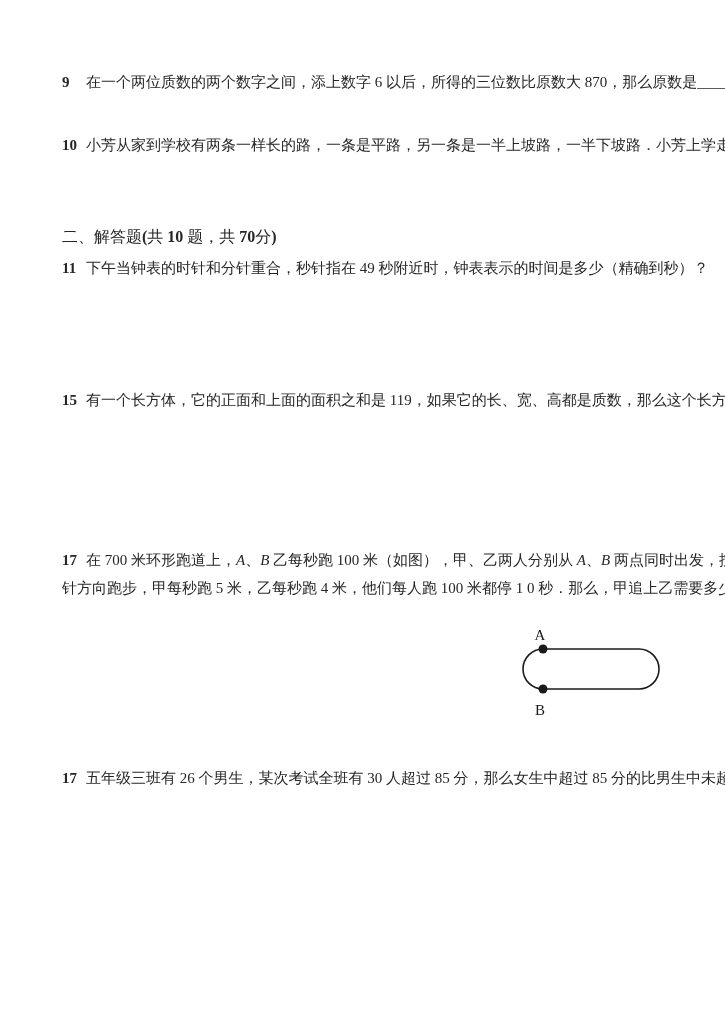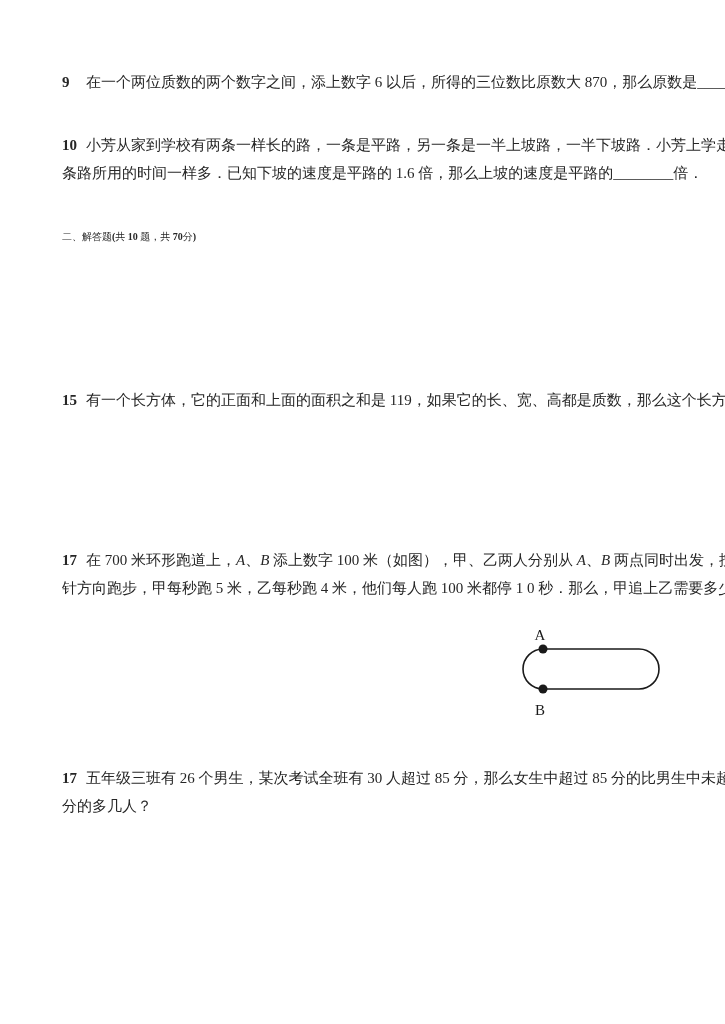--- a/index.html
+++ b/index.html
@@ -24,21 +24,21 @@
     white-space:pre;
   }
   .qnum{
     display:inline-block;
     width:24px;
     font-weight:bold;
   }
   .seg-b{font-weight:bold;}
   .seg-i{font-style:italic;}
   .sec-header{
-    font-size:10px;
+    font-size:16px;
     height:28px;
     line-height:28px;
     white-space:pre;
   }
   #q9{top:68px;}
   #q10{top:131px;}
   #sec2{top:223px;}
   #q11{top:254px;}
   #q12{top:386px;}
   #q13{top:546px;}
@@ -62,43 +62,44 @@
 <body>
 
 <div class="page">
 
   <section class="q" id="q9">
       <div class="qline"><span class="qnum">9</span><span>在一个两位质数的两个数字之间，添上数字 6 以后，所得的三位数比原数大 870，那么原数是________.</span></div>
     </section>
 
   <section class="q" id="q10">
       <div class="qline"><span class="qnum">10</span><span>小芳从家到学校有两条一样长的路，一条是平路，另一条是一半上坡路，一半下坡路．小芳上学走这两</span></div>
-      <div class="qline"><span>条路所用的时间一样多．已知下坡的速度是平路的 1.6 倍，那么上坡的速度是平路的________倍．</span></div>
     </section>
 
   <div class="sec-header" id="sec2"><span>二、解答题</span><span class="seg-b">(</span><span>共 </span><span class="seg-b">10</span><span> 题，共 </span><span class="seg-b">70</span><span>分</span><span class="seg-b">)</span></div>
 
+  <section class="q" id="q11">
+      <div class="qline"><span class="qnum">11</span><span>下午当钟表的时针和分针重合，秒针指在 49 秒附近时，钟表表示的时间是多少（精确到秒）？</span></div>
+    </section>
 
   <section class="q" id="q12">
       <div class="qline"><span class="qnum">15</span><span>有一个长方体，它的正面和上面的面积之和是 119，如果它的长、宽、高都是质数，那么这个长方体的</span></div>
     </section>
 
   <section class="q" id="q13">
-      <div class="qline"><span class="qnum">17</span><span>在 700 米环形跑道上，</span><span class="seg-i">A</span><span>、</span><span class="seg-i">B</span><span> 添上数字 100 米（如图），甲、乙两人分别从 </span><span class="seg-i">A</span><span>、</span><span class="seg-i">B</span><span> 两点同时出发，按逆时</span></div>
+      <div class="qline"><span class="qnum">17</span><span>在 700 米环形跑道上，</span><span class="seg-i">A</span><span>、</span><span class="seg-i">B</span><span> 乙每秒跑 100 米（如图），甲、乙两人分别从 </span><span class="seg-i">A</span><span>、</span><span class="seg-i">B</span><span> 两点同时出发，按逆时</span></div>
       <div class="qline"><span>针方向跑步，甲每秒跑 5 米，乙每秒跑 4 米，他们每人跑 100 米都停 1 0 秒．那么，甲追上乙需要多少秒？</span></div>
     </section>
 
   <figure id="diagram">
     <svg width="180" height="110" viewBox="0 0 180 110">
       <rect x="23" y="33" width="136" height="40" rx="20" ry="20" fill="none" stroke="#1a1a1a" stroke-width="1.6"></rect>
       <circle cx="43" cy="33" r="4.5" fill="#1a1a1a"></circle>
       <circle cx="43" cy="73" r="4.5" fill="#1a1a1a"></circle>
       <text x="40" y="24" text-anchor="middle" class="svg-label">A</text>
       <text x="40" y="99" text-anchor="middle" class="svg-label">B</text>
     </svg>
   </figure>
 
   <section class="q" id="q14">
       <div class="qline"><span class="qnum">17</span><span>五年级三班有 26 个男生，某次考试全班有 30 人超过 85 分，那么女生中超过 85 分的比男生中未超过 85</span></div>
-      <div class="qline"><span>分的多几人？</span></div>
     </section>
 
 </div>
 
 </body></html>

